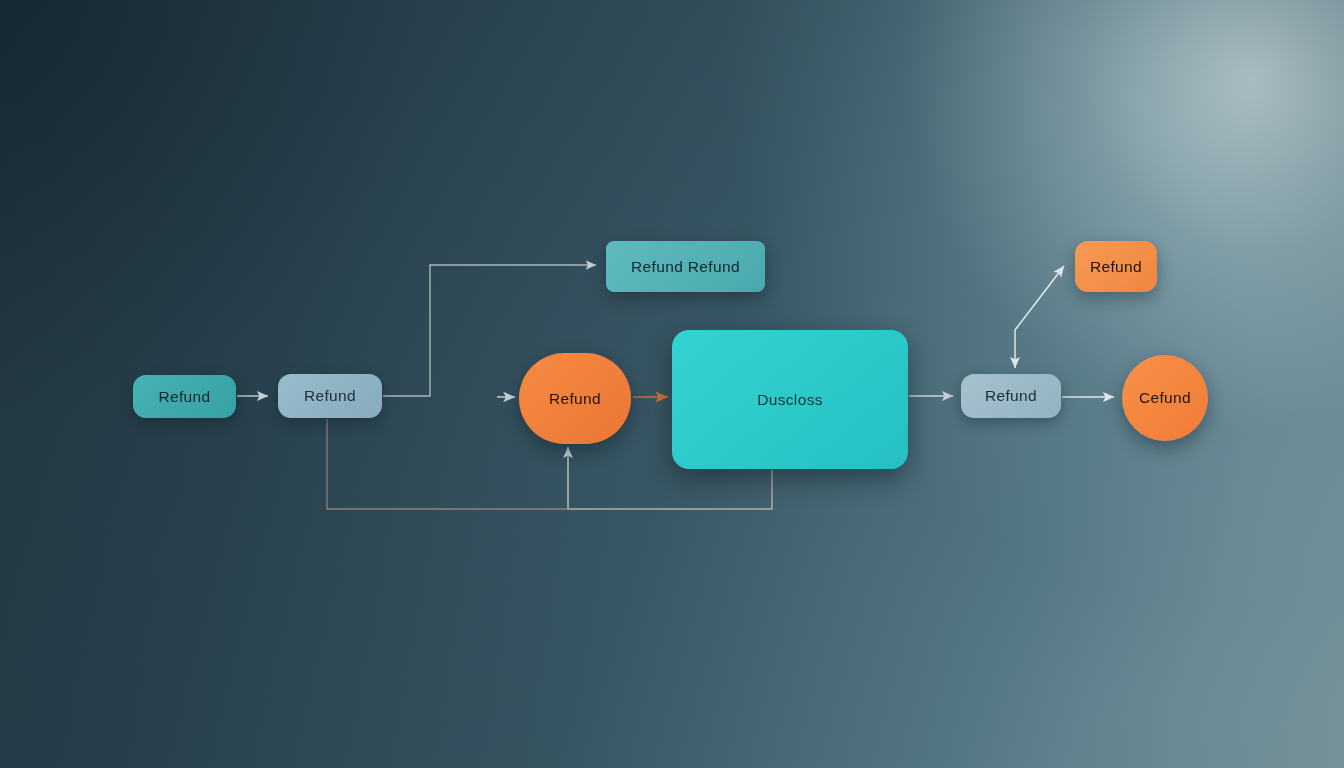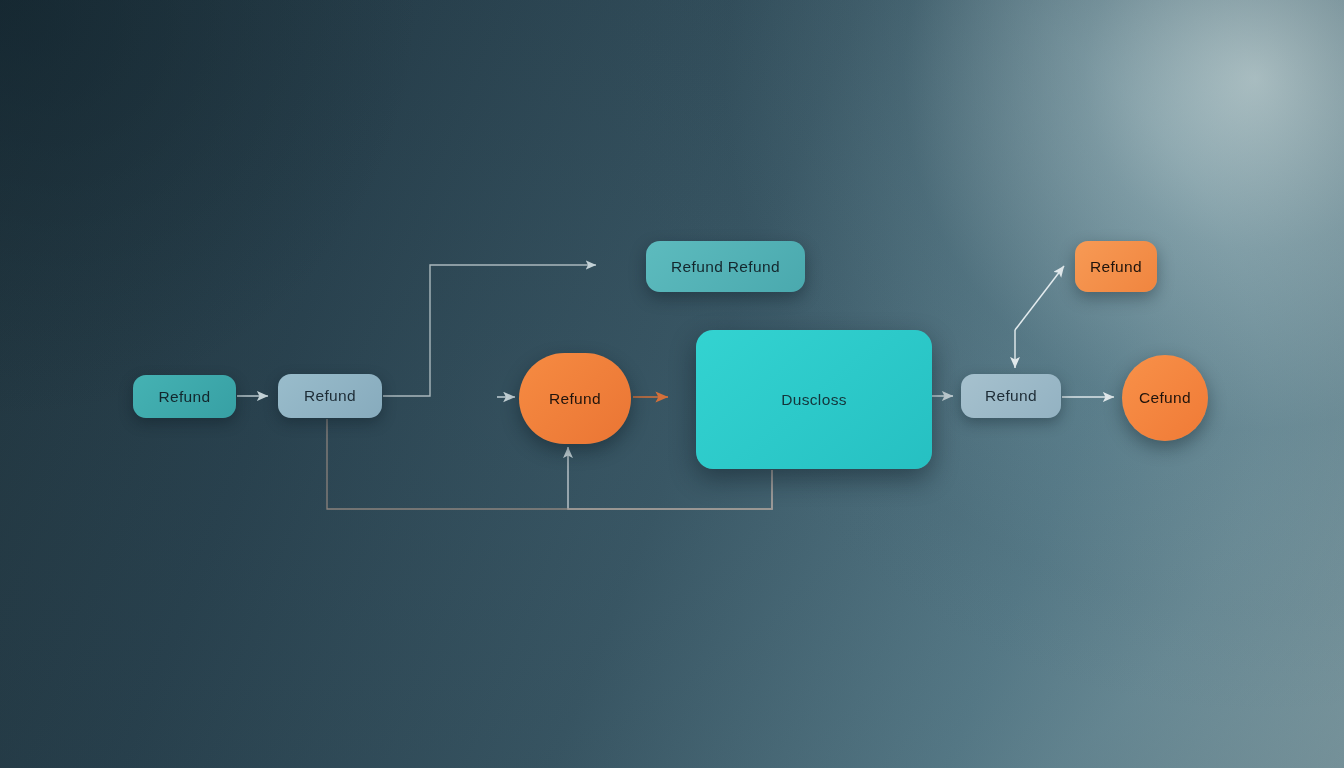--- a/index.html
+++ b/index.html
@@ -129,35 +129,35 @@
               box-shadow:0 5px 14px rgba(10,24,32,0.38);">
     <span class="node-label" style="color:#12262c;">Refund</span>
   </div>
 
   <div class="node" style="left:278px; top:374px; width:104px; height:44px; border-radius:13px;
               background:linear-gradient(135deg,#99bccb 0%,#87abbd 100%);
               box-shadow:0 5px 14px rgba(10,24,32,0.36);">
     <span class="node-label" style="color:#1d2c36;">Refund</span>
   </div>
 
-  <div class="node" style="left:606px; top:241px; width:159px; height:51px; border-radius:14px;
+  <div class="node" style="left:606px; top:241px; width:159px; height:51px; border-radius:8px;
               background:linear-gradient(135deg,#5dbbbe 0%,#4aa9ae 100%);
-              box-shadow:0 6px 16px rgba(10,24,32,0.38);margin-left:40px;">
+              box-shadow:0 6px 16px rgba(10,24,32,0.38);">
     <span class="node-label" style="color:#14272d;">Refund Refund</span>
   </div>
 
   <div class="node" style="left:519px; top:353px; width:112px; height:91px; border-radius:50px;
               background:linear-gradient(135deg,#f68b42 0%,#ea7534 100%);
               box-shadow:0 7px 18px rgba(10,24,32,0.42);">
     <span class="node-label" style="color:#20140c;">Refund</span>
   </div>
 
   <div class="node" style="left:672px; top:330px; width:236px; height:139px; border-radius:17px;
               background:linear-gradient(140deg,#33d3d1 0%,#26c0c2 100%);
-              box-shadow:0 10px 26px rgba(9,22,30,0.45);margin-left:24px;">
+              box-shadow:0 10px 26px rgba(9,22,30,0.45);">
     <span class="node-label" style="color:#14343a;">Duscloss</span>
   </div>
 
   <div class="node" style="left:961px; top:374px; width:100px; height:44px; border-radius:13px;
               background:linear-gradient(135deg,#a6c1ce 0%,#93b2c2 100%);
               box-shadow:0 5px 14px rgba(10,24,32,0.34);">
     <span class="node-label" style="color:#1d2c36;">Refund</span>
   </div>
 
   <div class="node" style="left:1075px; top:241px; width:82px; height:51px; border-radius:13px;

